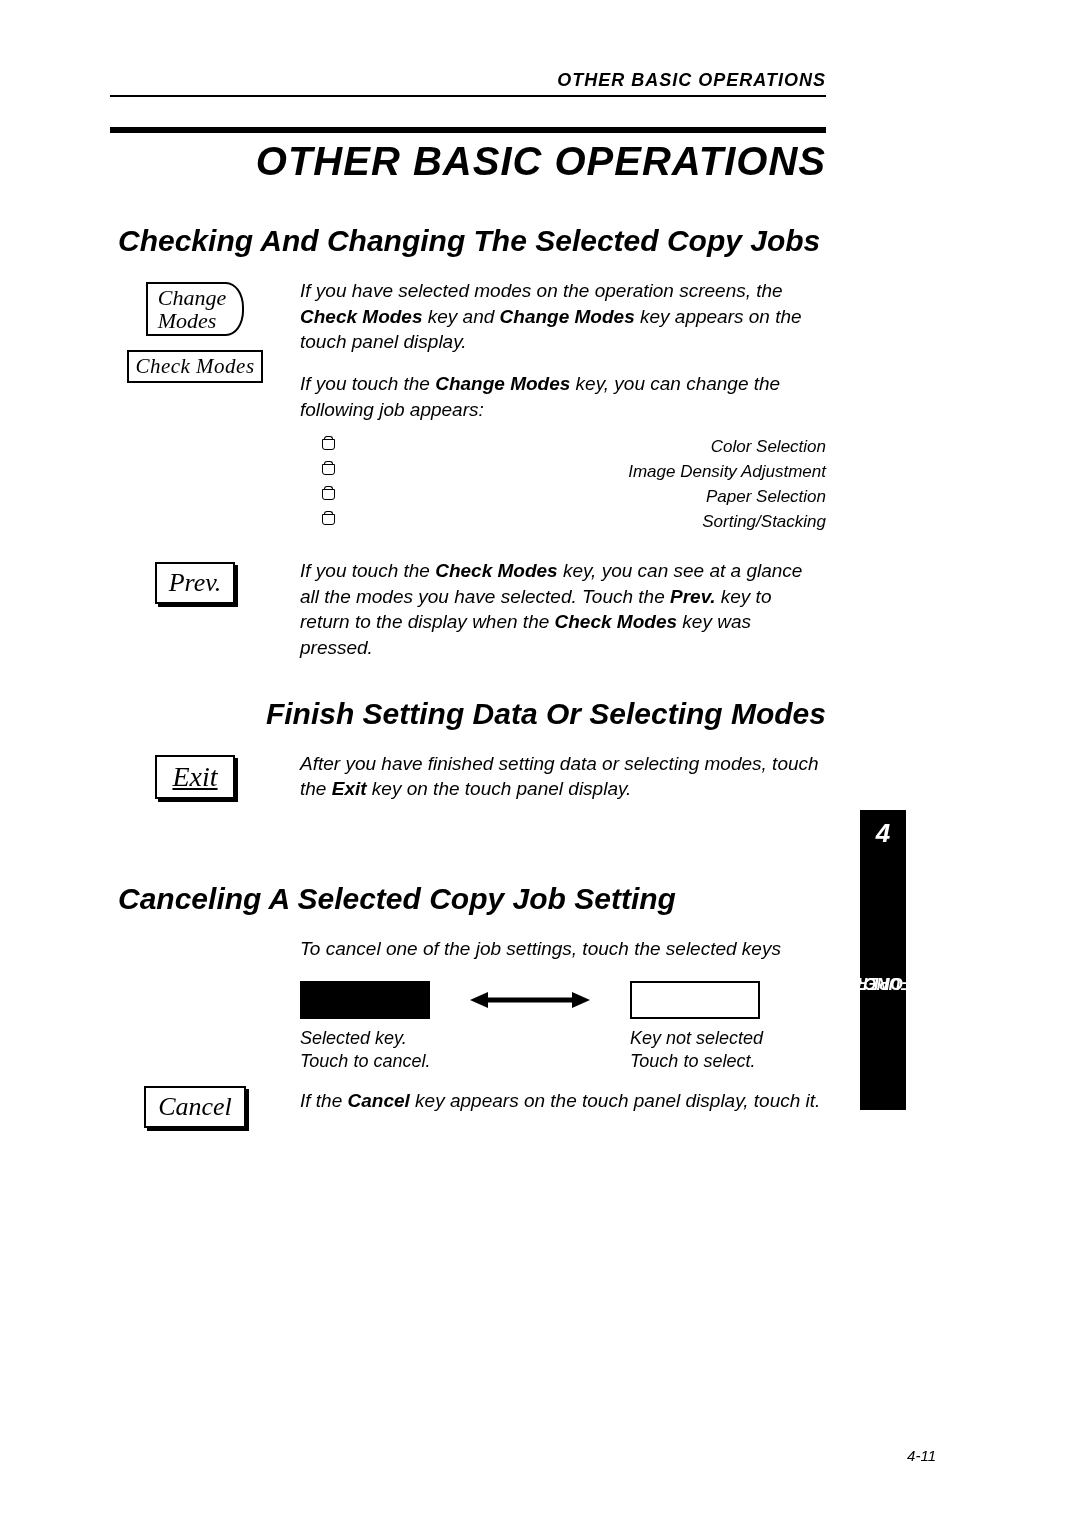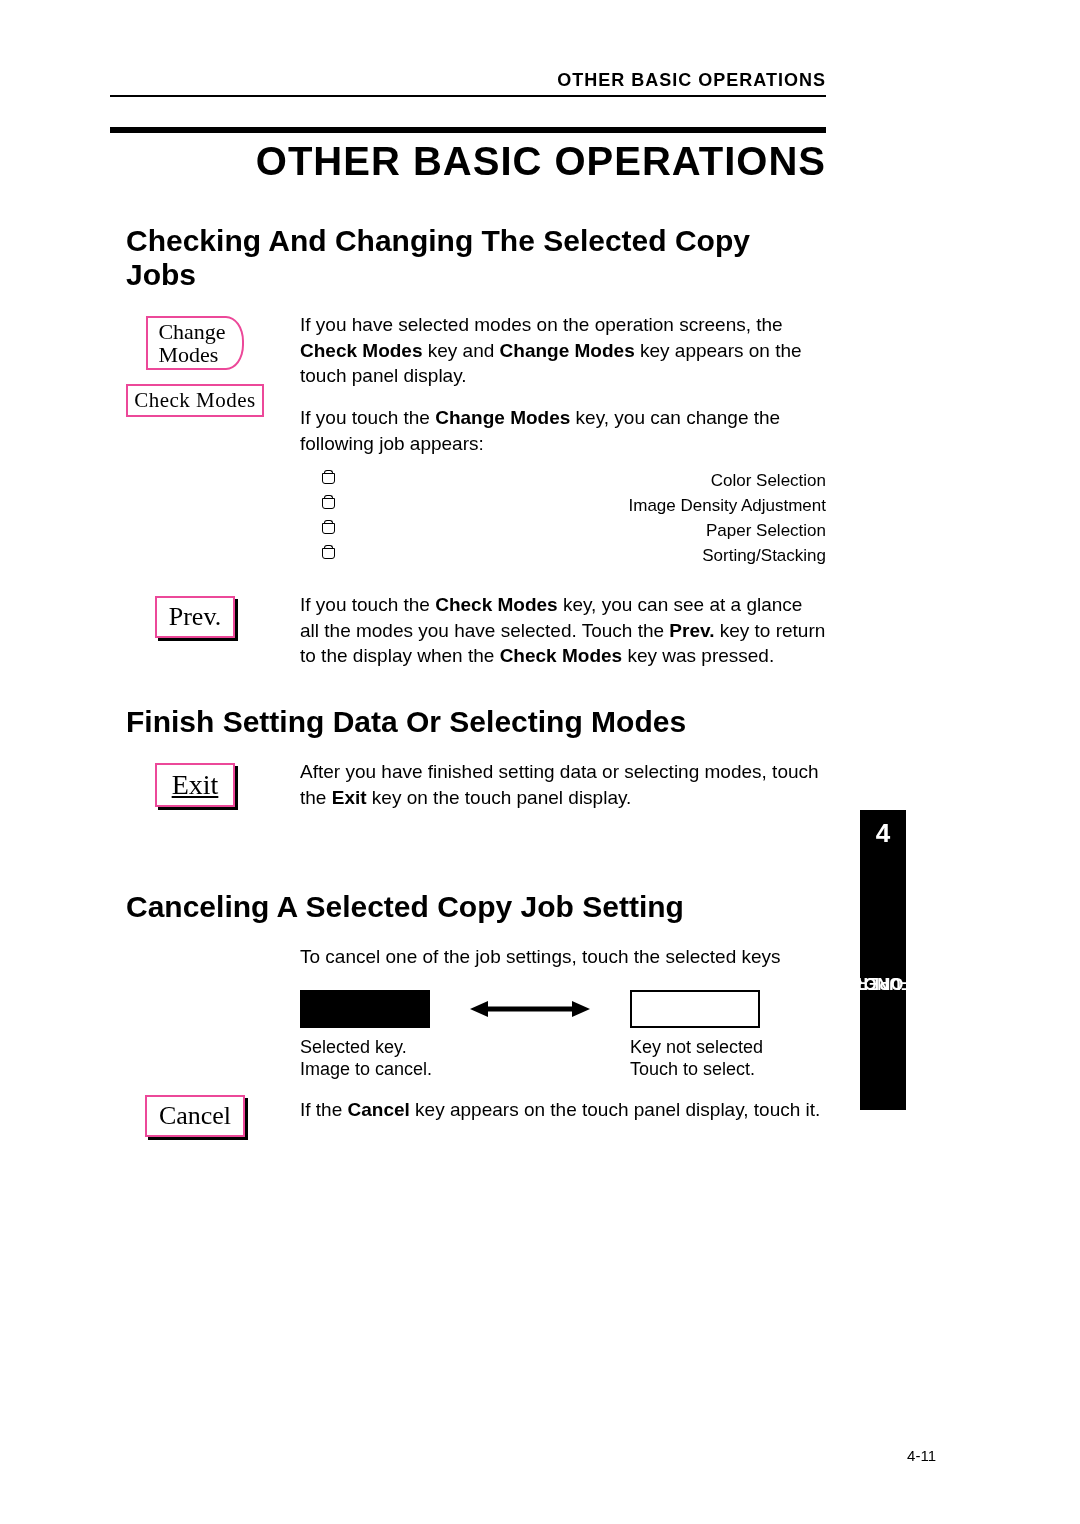--- a/index.html
+++ b/index.html
@@ -9,20 +9,21 @@
     font-family: Arial, Helvetica, sans-serif;
     color: #000;
   }
   .page {
     width: 936px;
     height: 1524px;
     position: relative;
     margin: 0;
     box-sizing: border-box;
     padding: 70px 110px 40px 110px;
+    font-style: italic;
   }
   .running-header {
     text-align: right;
     font-weight: bold;
     font-size: 18px;
     letter-spacing: 1px;
     border-bottom: 2px solid #000;
     padding-bottom: 4px;
   }
   .title-block {
@@ -34,21 +35,21 @@
   }
   .title-text {
     font-size: 40px;
     font-weight: bold;
     text-align: right;
     letter-spacing: 1px;
   }
   h2.section {
     font-size: 30px;
     font-weight: bold;
-    margin: 40px 0 20px 16px;
+    margin: 40px 0 20px 8px;
   }
   .row {
     display: flex;
     gap: 20px;
     align-items: flex-start;
     margin-bottom: 10px;
   }
   .icon-col {
     width: 170px;
     flex-shrink: 0;
@@ -57,21 +58,21 @@
     align-items: center;
     gap: 14px;
     padding-top: 4px;
   }
   .body-col {
     flex: 1;
     font-size: 19px;
     line-height: 1.35;
   }
   .btn-box {
-    border: 2px solid #ec4899;
+    border: 2px solid #000000;
     padding: 4px 12px;
     font-family: "Times New Roman", serif;
     font-size: 24px;
     text-align: center;
     min-width: 80px;
     box-sizing: border-box;
     position: relative;
   }
   .btn-change-modes {
     border-radius: 0 18px 18px 0 / 0 25px 25px 0;
@@ -257,21 +258,21 @@
         <span>Prev.</span>
       </div>
     </div>
     <div class="body-col">
       <p style="margin:0;">
         <span>If you touch the </span><b>Check Modes</b><span> key, you can see at a glance all the modes you have selected.  Touch the </span><b>Prev.</b><span> key to return to the display when the </span><b>Check Modes</b><span> key was pressed.</span>
       </p>
     </div>
   </div>
 
-  <h2 class="section" style="margin-top:36px;">Finish Setting Data Or Selecting Modes</h2>
+  <h2 class="section" style="margin-top:36px;text-align:right;">Finish Setting Data Or Selecting Modes</h2>
 
   <div class="row">
     <div class="icon-col">
       <div class="btn-box btn-shadow btn-underline" style="font-size:28px;">
         <span>Exit</span>
       </div>
     </div>
     <div class="body-col">
       <p style="margin:0;">
         <span>After you have finished setting data or selecting modes, touch the </span><b>Exit</b><span> key on the touch panel display.</span>
@@ -292,21 +293,21 @@
             <line x1="12" y1="10" x2="108" y2="10" stroke="#000" stroke-width="5"></line>
             <polygon points="0,10 18,2 18,18" fill="#000"></polygon>
             <polygon points="120,10 102,2 102,18" fill="#000"></polygon>
           </svg>
         </div>
         <div class="unsel-key"></div>
       </div>
       <div class="captions-row">
         <div class="caption">
           <span>Selected key.</span><br>
-          <span>Image to cancel.</span>
+          <span>Touch to cancel.</span>
         </div>
         <div style="width:80px;"></div>
         <div class="caption">
           <span>Key not selected</span><br>
           <span>Touch to select.</span>
         </div>
       </div>
     </div>
   </div>
 

